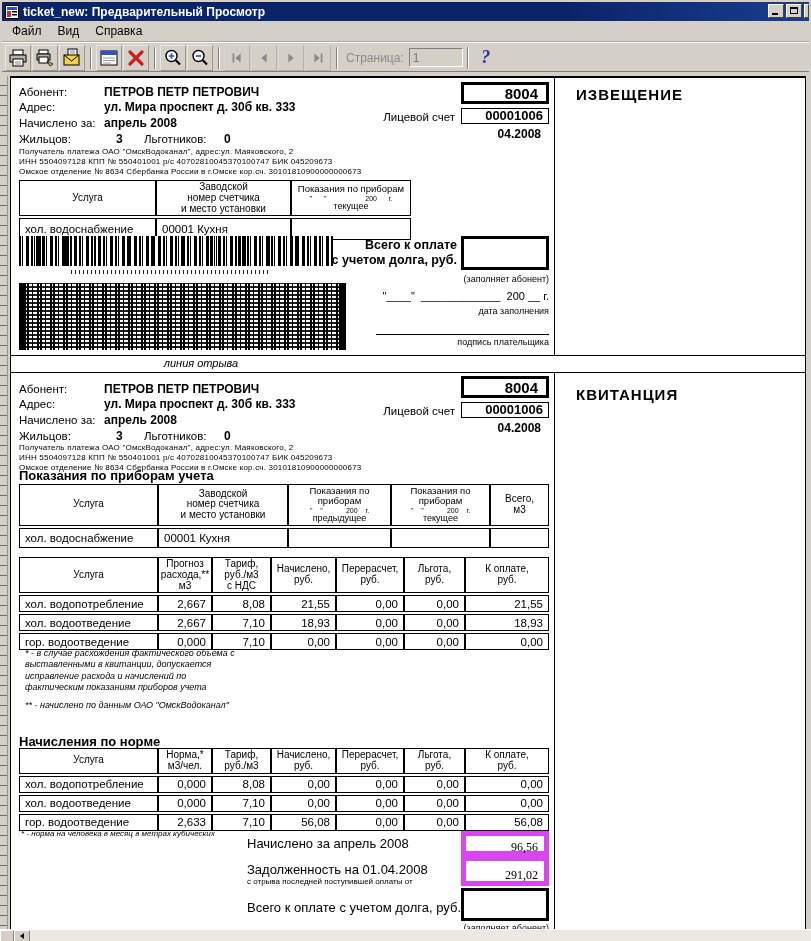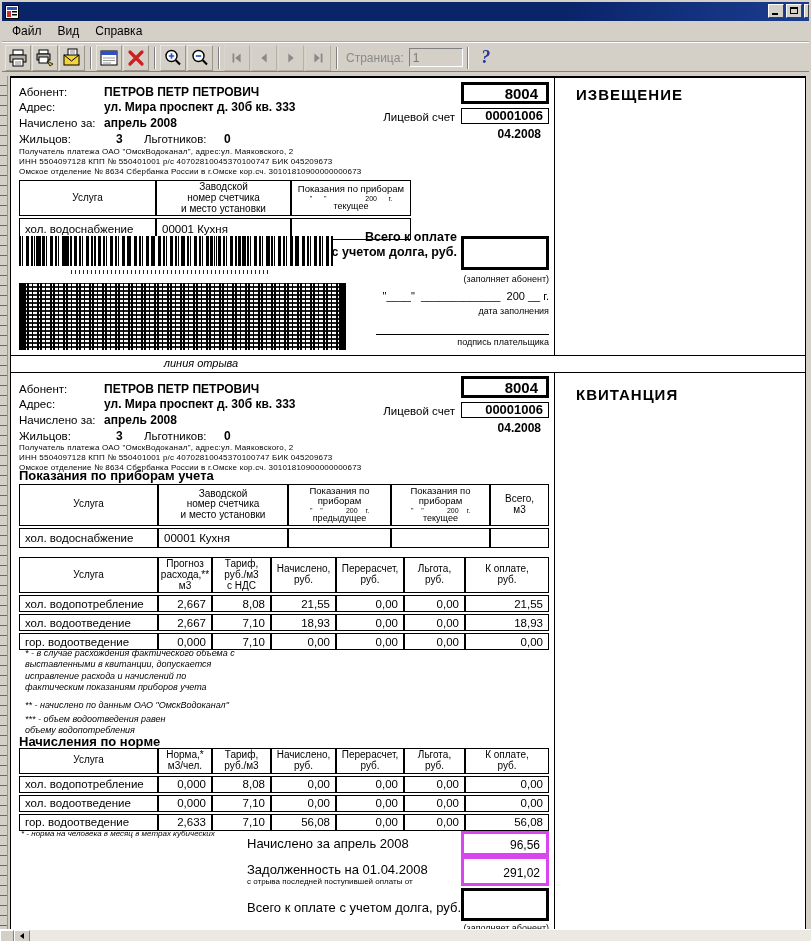--- a/index.html
+++ b/index.html
@@ -102,41 +102,42 @@
       repeating-linear-gradient(0deg,transparent 0 2px,rgba(0,0,0,.88) 2px 4px),
       repeating-linear-gradient(90deg,#000 0 2px,transparent 2px 3px,#000 3px 5px,transparent 5px 8px,#000 8px 9px,transparent 9px 13px);
     border-left:5px solid #000; border-right:5px solid #000;
   }
 
   .paybox { border:3px solid #000; background:#fff; }
   .thinbox { border:1px solid #000; background:#fff; font-weight:bold; }
   .note9 { font-size:9px; white-space:nowrap; }
   .fnote { font-size:9px; font-style:italic; line-height:1.25; }
   .totlabel { font-size:13px; font-weight:normal; white-space:nowrap; }
-  .valbox { border:3px solid #d946ef; font-size:12px; text-align:right; padding-right:6px; }
+  .valbox { border:5px solid #d946ef; font-size:12px; text-align:right; padding-right:6px;font-family:Liberation Serif, serif; }
 
   #hscroll { position:absolute; left:0; top:857px; width:811px; height:12px; background:#d4d0c8; border-top:1px solid #fff; display:flex; }
   .sc-corner { width:14px; height:12px; background:#d4d0c8; border:1px solid; border-color:#fff #808080 #808080 #fff; }
   .sc-btn { width:16px; height:12px; background:#d4d0c8; border:1px solid; border-color:#fff #808080 #808080 #fff; display:flex; align-items:center; justify-content:center; padding:0; }
   .sc-btn svg { display:block; }
   .sc-track { flex:1; background:#ece9e2; }
 </style>
 </head>
 <body>
 
 <div id="win">
 
   <div id="titlebar">
     <svg width="14" height="14" viewBox="0 0 14 14">
       <rect x="0.5" y="0.5" width="13" height="13" fill="#fff" stroke="#000"></rect>
       <rect x="2" y="2" width="10" height="3" fill="#3050c8"></rect>
       <rect x="2" y="6" width="4" height="6" fill="#c83030"></rect>
       <rect x="7" y="6" width="5" height="1.5" fill="#000"></rect>
       <rect x="7" y="9" width="5" height="1.5" fill="#000"></rect>
     </svg>
+    <span class="title">ticket_new: Предварительный Просмотр</span>
     <span class="winbtns">
       <button class="wbtn">
           <span class="g-min"></span>
         </button>
       <button class="wbtn">
           <span class="g-max"></span>
         </button>
       <button class="wbtn partial"></button>
     </span>
   </div>
@@ -290,21 +291,21 @@
             <td class="cl"></td>
           </tr>
         </tbody>
           </table>
       </div>
 
       <div class="abs bc1" style="left:8px; top:158px; width:314px; height:30px;"></div>
       <div class="abs bcdigits" style="left:60px; top:192px; width:200px; height:4px;"></div>
       <div class="abs bc2" style="left:8px; top:205px; width:327px; height:67px;"></div>
 
-      <div class="abs" style="left:310px; top:152px; width:136px; text-align:right; font-weight:bold; font-size:12.5px; line-height:15px;">
+      <div class="abs" style="left:310px; top:160px; width:136px; text-align:right; font-weight:bold; font-size:12.5px; line-height:15px;">
         <div>Всего к оплате</div>
         <div>с учетом долга, руб.</div>
       </div>
       <div class="abs paybox" style="left:450px; top:158px; width:88px; height:34px;"></div>
       <div class="abs note9" style="left:390px; top:196px; width:148px; text-align:right;">(заполняет абонент)</div>
 
       <div class="abs" style="left:320px; top:212px; width:218px; text-align:right; font-size:11px; white-space:pre;">"____"  _____________  200 __ г.</div>
       <div class="abs note9" style="left:390px; top:228px; width:148px; text-align:right;">дата заполнения</div>
 
       <div class="abs note9" style="left:365px; top:256px; width:173px; text-align:right; border-top:1px solid #000; padding-top:2px;">подпись плательщика</div>
@@ -434,22 +435,20 @@
           </tr>
         </tbody>
           </table>
       </div>
 
       <div class="abs fnote pre" style="left:14px; top:570px;">* - в случае расхождения фактического объема с
 выставленными в квитанции, допускается
 исправление расхода и начислений по
 фактическим показаниям приборов учета</div>
       <div class="abs fnote" style="left:14px; top:622px;">** - начислено по данным ОАО "ОмскВодоканал"</div>
-      <div class="abs fnote pre" style="left:14px; top:636px;">*** - объем водоотведения равен
-       объему водопотребления</div>
 
       <div class="abs sect-title" style="left:8px; top:656px;">Начисления по норме</div>
       <div class="abs" style="left:8px; top:668px; width:530px;">
         <table class="grid">
           <colgroup>
               <col style="width:139px">
               <col style="width:54px">
               <col style="width:59px">
               <col style="width:65px">
               <col style="width:68px">

